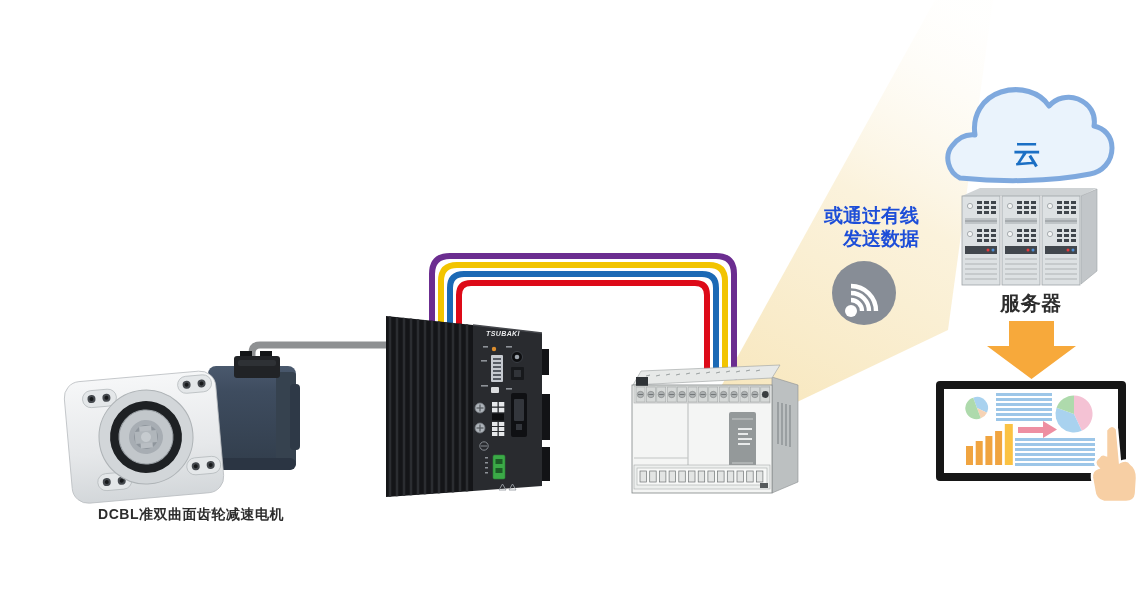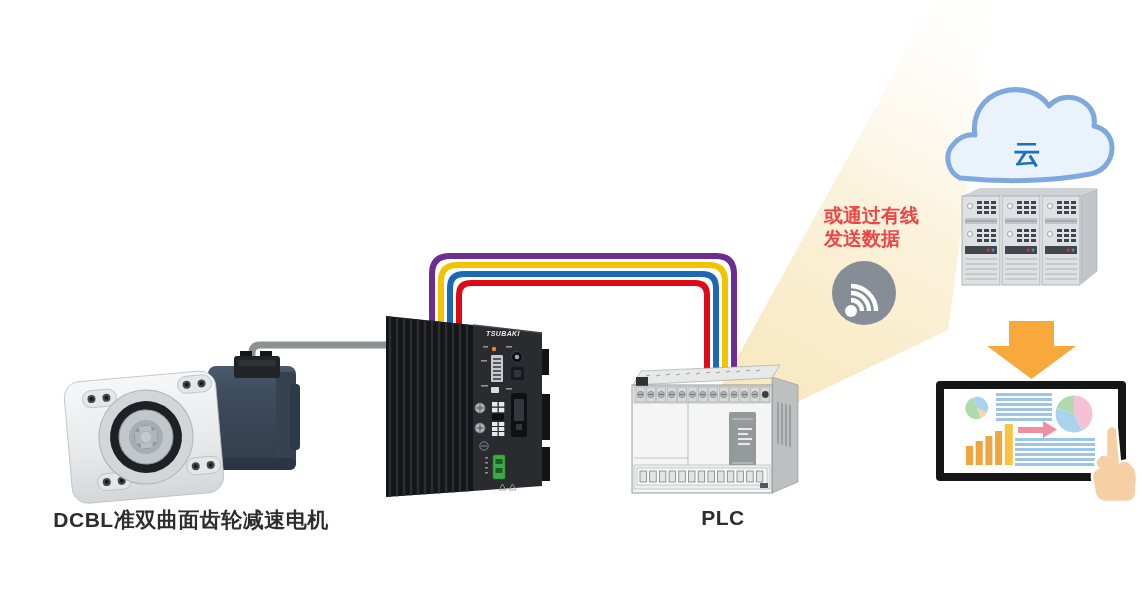--- a/index.html
+++ b/index.html
@@ -2,31 +2,31 @@
 <html><head>
 <meta charset="utf-8">
 <style>
   html,body{margin:0;padding:0;background:#fff;}
   .stage{
     position:relative;width:1140px;height:593px;background:#fff;overflow:hidden;
     font-family:"Liberation Sans","DejaVu Sans",sans-serif;
   }
   .stage svg{position:absolute;left:0;top:0;}
   .lbl{
-    position:absolute;color:#2D2D2D;font-size:21px;font-weight:600;
+    position:absolute;color:#2D2D2D;font-size:14px;font-weight:600;
     text-align:center;letter-spacing:0.5px;white-space:nowrap;
   }
   .lbl-server{font-size:20px;}
   .cloud-txt{
     position:absolute;left:967px;top:136px;width:120px;text-align:center;
     color:#1B6FC4;font-size:27px;font-weight:700;
   }
   .wifi-note{
-    position:absolute;left:824px;top:204px;color:#ef4444;font-size:19px;
-    font-weight:600;line-height:23px;text-align:left;white-space:nowrap;
+    position:absolute;left:824px;top:204px;color:#1d4ed8;font-size:19px;
+    font-weight:600;line-height:23px;text-align:right;white-space:nowrap;
   }
   .brand{
     position:absolute;left:486px;top:330px;color:#E8E9EB;font-size:7px;
     font-style:italic;font-weight:700;letter-spacing:0.4px;
   }
 </style>
 </head>
 <body>
 
 <div class="stage">
@@ -507,21 +507,21 @@
                L1092,478
                Q1091,470 1098,468
                Q1092,462 1099,457
                Q1101,453 1106,455
                Z" fill="#F7CFA4"></path>
     </g>
   </g>
 </svg>
 
   <div class="lbl" style="left:20px;top:506px;width:342px;">DCBL准双曲面齿轮减速电机</div>
-  <div class="lbl" style="left:653px;top:506px;width:140px;">PLC</div>
+  <div class="lbl lbl-server" style="left:956px;top:290px;width:150px;">服务器</div>
   <div class="cloud-txt">云</div>
   <div class="wifi-note">
     <div>或通过有线</div>
     <div>发送数据</div>
   </div>
   <div class="brand">TSUBAKI</div>
 
 </div>
 
 </body></html>

